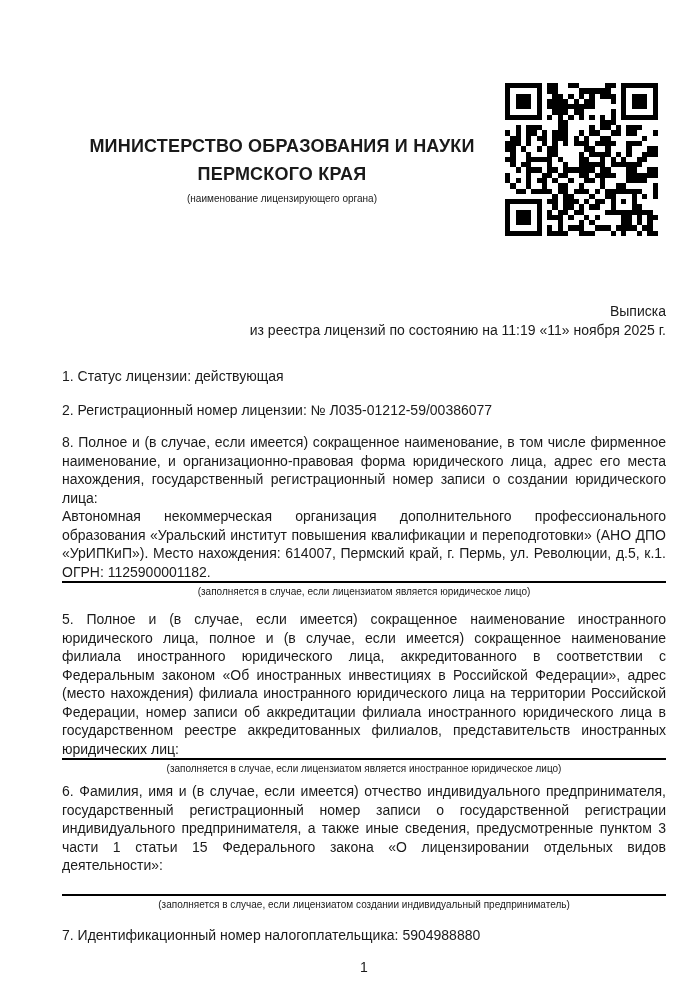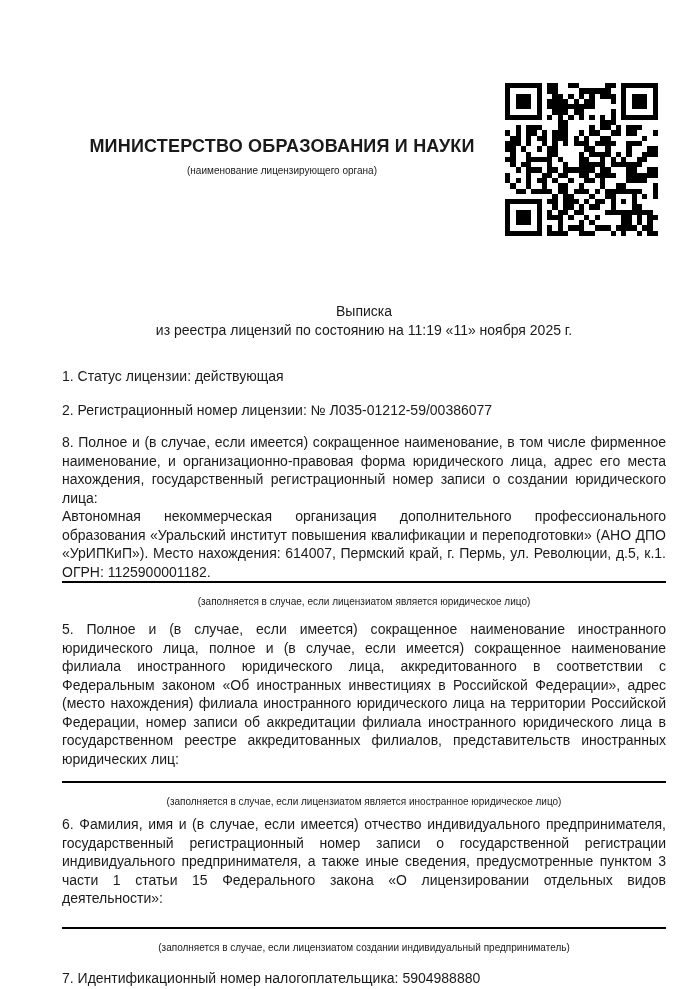--- a/index.html
+++ b/index.html
@@ -40,47 +40,48 @@
   }
   .content {
     position: absolute;
     left: 62px;
     top: 302px;
     width: 604px;
     font-size: 14px;
     line-height: 18.5px;
   }
   p { margin: 0; }
-  .doc-title { text-align: center; margin-bottom: 28px; }
+  .doc-title { text-align: right; margin-bottom: 28px; }
   .just { text-align: justify; }
   .small-caption {
     font-size: 10px;
     line-height: 13px;
     text-align: center;
   }
   .ruled {
     border-top: 2px solid #000;
-    padding-top: 12px;
+    padding-top: 2px;
   }
   .mb15 { margin-bottom: 15px; }
   .mb14 { margin-bottom: 14px; }
   .mb12 { margin-bottom: 12px; }
   .mb7  { margin-bottom: 7px; }
-  .mt13 { margin-top: 13px; }
+  .mt13 { }
   .mt19 { margin-top: 19px; }
   .cap-gap { margin-top: 2px; }
   .page-number { text-align: center; margin-top: 14px; }
 </style>
 </head>
 <body>
 
 <div class="page">
 
   <div class="header-text">
     <div class="header-title">МИНИСТЕРСТВО ОБРАЗОВАНИЯ И НАУКИ</div>
+    <div class="header-title">ПЕРМСКОГО КРАЯ</div>
     <div class="header-caption">(наименование лицензирующего органа)</div>
   </div>
 
   <div class="qr" id="qr-box"><svg width="153" height="153" viewBox="0 0 29 29" shape-rendering="crispEdges" fill="#000000">
         <rect x="0" y="0" width="1" height="1"></rect>
         <rect x="1" y="0" width="1" height="1"></rect>
         <rect x="2" y="0" width="1" height="1"></rect>
         <rect x="3" y="0" width="1" height="1"></rect>
         <rect x="4" y="0" width="1" height="1"></rect>
         <rect x="5" y="0" width="1" height="1"></rect>

